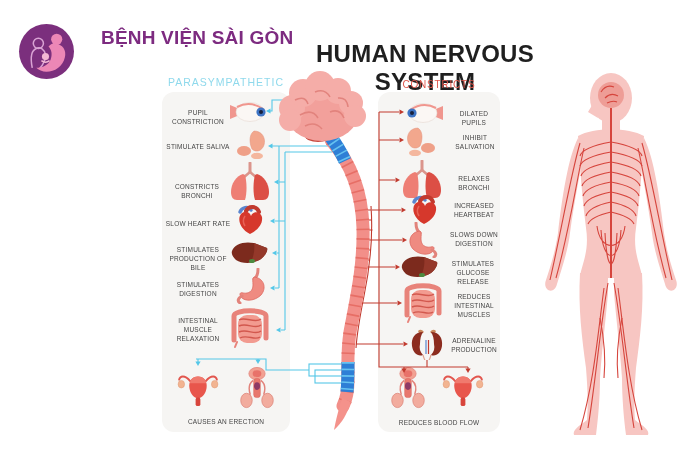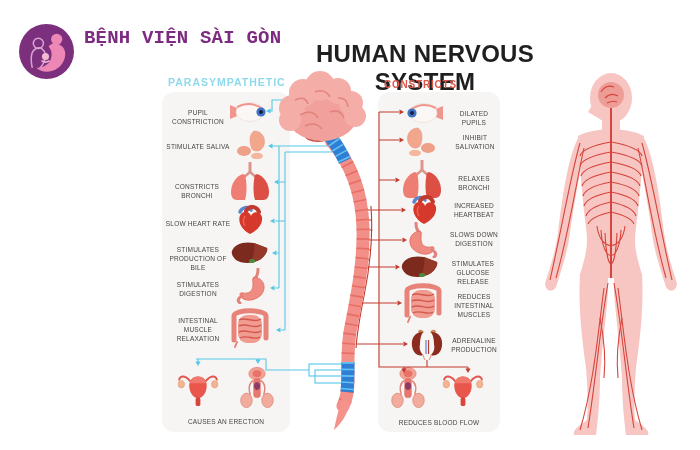--- a/index.html
+++ b/index.html
@@ -1,27 +1,27 @@
 <!DOCTYPE html>
 <html><head>
 <meta charset="utf-8">
 <style>
   html,body{margin:0;padding:0;}
   body{width:700px;height:450px;position:relative;background:#ffffff;
        font-family:"Liberation Sans","DejaVu Sans",sans-serif;overflow:hidden;}
   
   #logo{position:absolute;left:18px;top:23px;display:flex;align-items:flex-start;}
   #logo-mark{width:57px;height:57px;}
-  #logo-text{margin-left:9px;padding-top:4px;font-family:Liberation Mono, monospace;}
+  #logo-text{margin-left:26px;padding-top:4px;}
   #clinic-name{font-size:19px;font-weight:bold;color:#7d2b80;letter-spacing:.2px;white-space:nowrap;}
   #clinic-sub{font-size:11px;color:#8f8f8f;letter-spacing:1.5px;margin-top:3px;white-space:nowrap;}
   
   #main-title{position:absolute;left:295px;top:40px;width:260px;text-align:center;
               font-size:24px;font-weight:600;color:#1f1f1f;letter-spacing:.3px;}
-  .column-heading{position:absolute;text-align:left;font-weight:bold;margin-left:6px;}
+  .column-heading{position:absolute;text-align:center;font-weight:normal;}
   #para-heading{left:162px;top:76px;width:128px;font-size:10.5px;color:#8fd9ec;letter-spacing:1px;}
   #symp-heading{left:378px;top:79px;width:122px;font-size:10px;color:#e0564b;letter-spacing:.8px;}
   
   .panel{position:absolute;top:92px;height:340px;background:#f6f5f3;border-radius:12px;z-index:0;}
   #left-panel{left:162px;width:128px;}
   #right-panel{left:378px;width:122px;}
   
   .olabel{position:absolute;font-size:6.5px;line-height:1.4;color:#454545;text-align:center;
           letter-spacing:.2px;z-index:1;}
   .organ{position:absolute;z-index:2;}

